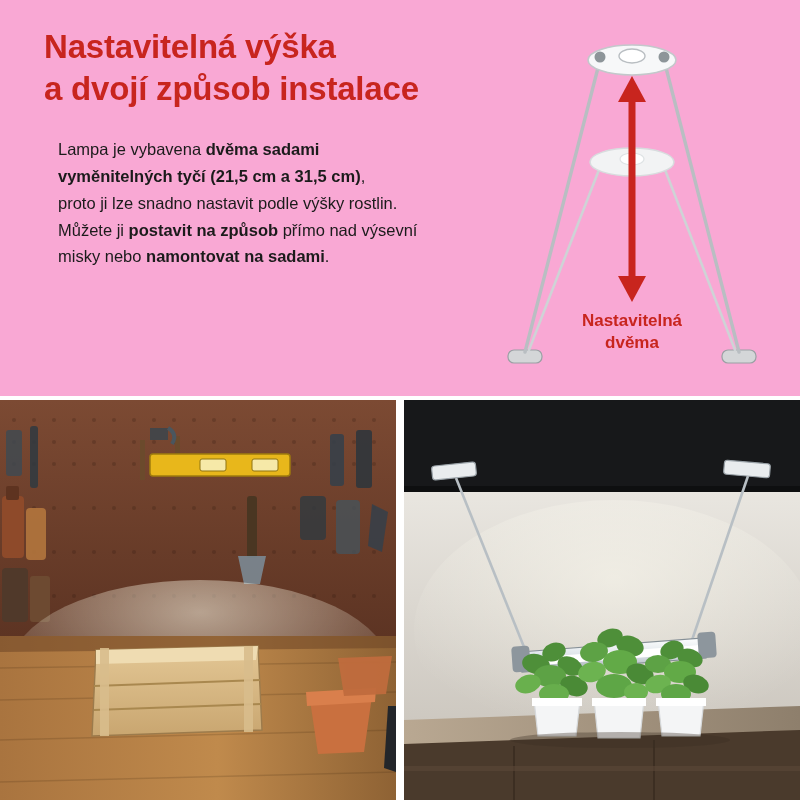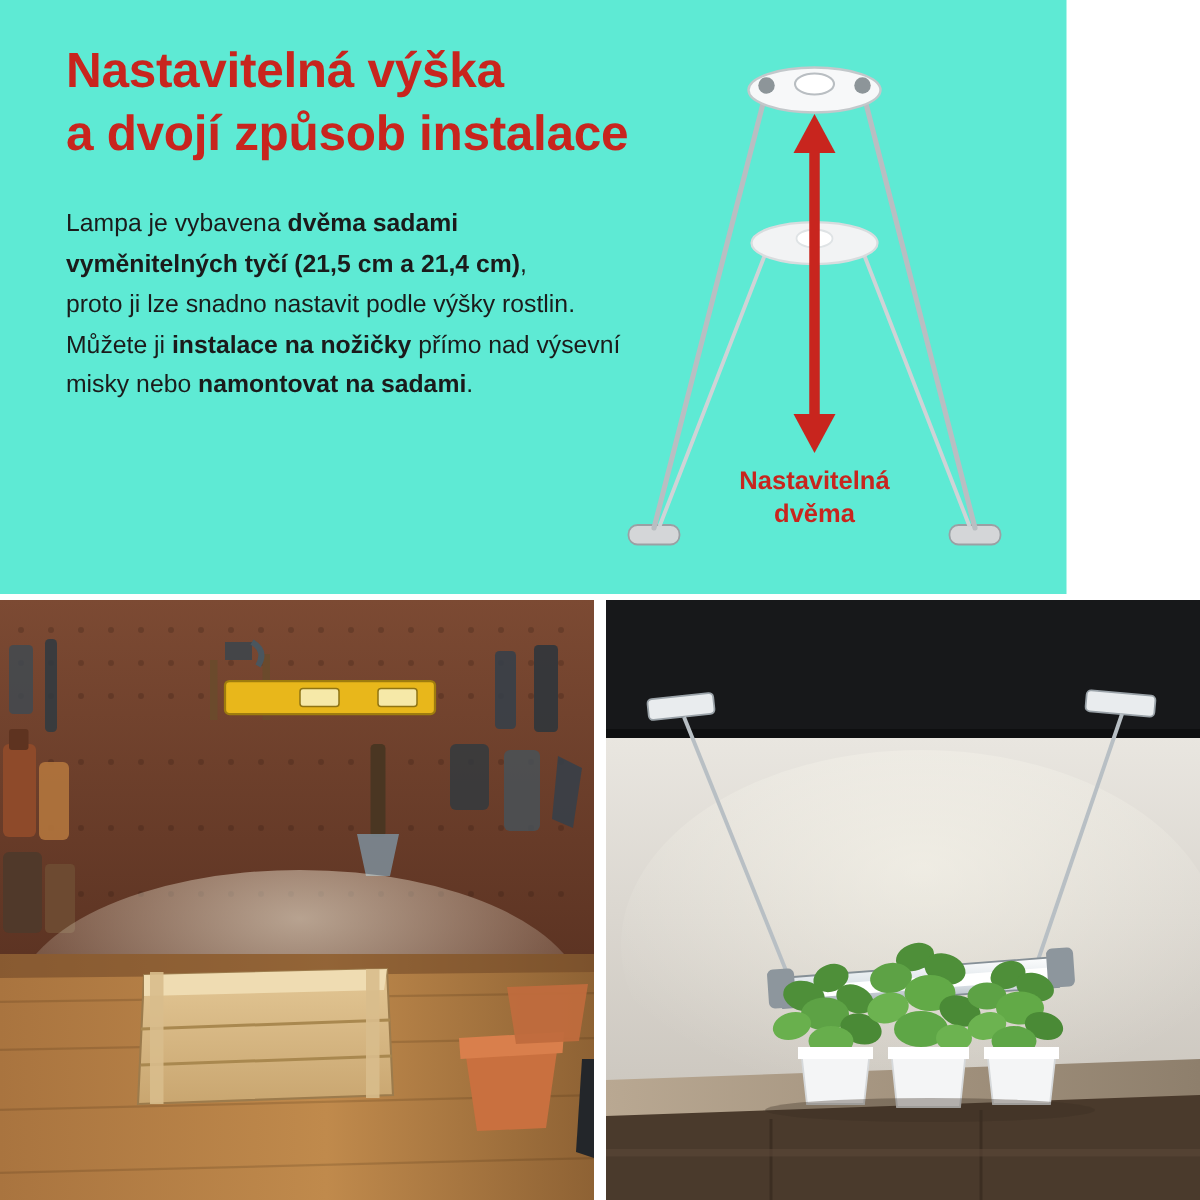--- a/index.html
+++ b/index.html
@@ -16,23 +16,23 @@
   .page {
     position: relative;
     width: 800px;
     height: 800px;
     background: #ffffff;
   }
 
   
   .top {
     position: relative;
-    width: 711px;
+    width: 800px;
     height: 396px;
-    background: #5eead4;
+    background: #f9a8d4;
     box-sizing: border-box;
   }
   .copy {
     position: absolute;
     left: 44px;
     top: 26px;
     width: 470px;
   }
   .headline {
     color: #c8251e;
@@ -40,21 +40,21 @@
     font-weight: bold;
     line-height: 1.28;
     letter-spacing: -0.2px;
     margin: 0 0 26px 0;
     white-space: pre-line;
   }
   .body-copy {
     color: #1b1b1b;
     font-size: 16.5px;
     line-height: 1.62;
-    margin: 0;
+    margin: 14px;
   }
   .body-copy b {
     font-weight: bold;
   }
 
   
   .diagram {
     position: absolute;
     right: 18px;
     top: 14px;
@@ -102,23 +102,23 @@
 
 <div class="page">
 
   <div class="top">
 
     <div class="copy">
       <h1 class="headline">Nastavitelná výška
 a dvojí způsob instalace</h1>
       <p class="body-copy">
         Lampa je vybavena <b>dvěma sadami</b><br>
-        <b>vyměnitelných tyčí (21,5 cm a 21,4 cm)</b>,<br>
+        <b>vyměnitelných tyčí (21,5 cm a 31,5 cm)</b>,<br>
         proto ji lze snadno nastavit podle výšky rostlin.<br>
-        Můžete ji <b>instalace na nožičky</b> přímo nad výsevní<br>
+        Můžete ji <b>postavit na způsob</b> přímo nad výsevní<br>
         misky nebo <b>namontovat na sadami</b>.
       </p>
     </div>
 
     <div class="diagram">
       <svg width="300" height="370" viewBox="0 0 300 370" xmlns="http://www.w3.org/2000/svg">
 
         <g>
           <rect x="26" y="336" width="34" height="13" rx="6" fill="#d4d6d8" stroke="#9aa0a4" stroke-width="1.2"></rect>
           <rect x="240" y="336" width="34" height="13" rx="6" fill="#d4d6d8" stroke="#9aa0a4" stroke-width="1.2"></rect>

